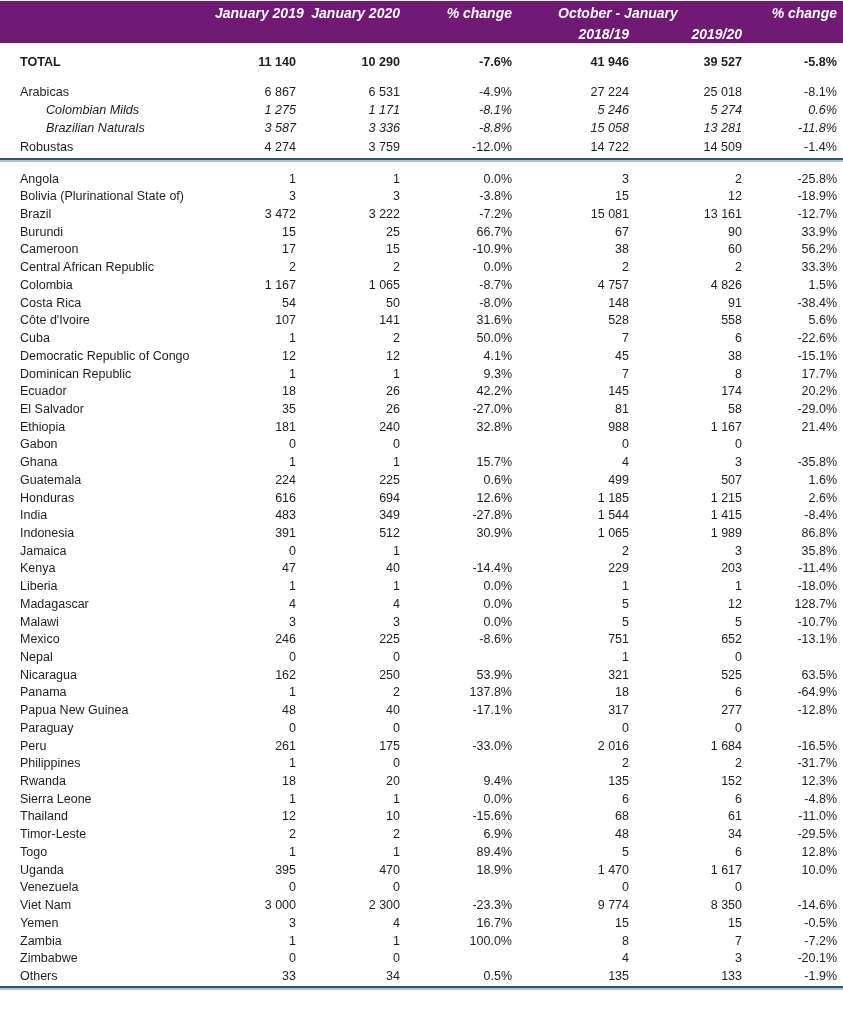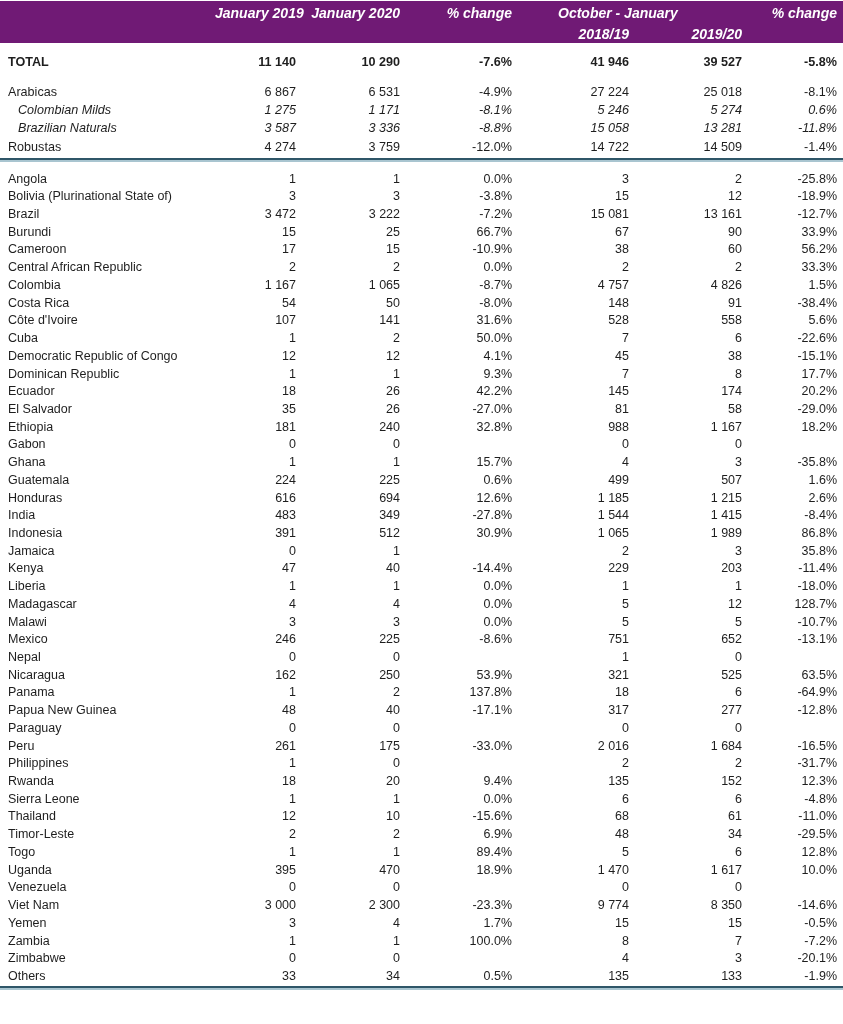--- a/index.html
+++ b/index.html
@@ -25,21 +25,21 @@
     display: grid;
     grid-template-columns: 215px 87px 104px 112px 117px 113px 95px;
     align-items: center;
   }
   .h-span-row {
     display: grid;
     grid-template-columns: 215px 87px 104px 112px 230px 95px;
     align-items: center;
   }
   .cell { box-sizing: border-box; white-space: nowrap; overflow: hidden; }
-  .cell.name { text-align: left; padding-left: 8px; }
+  .cell.name { text-align: left; padding-left: 20px; }
   .cell.num  { text-align: right; padding-right: 6px; font-variant-numeric: tabular-nums; }
 
   
   .thead {
     background: #701a75;
     color: #ffffff;
     font-weight: bold;
     font-size: 14px;
     font-style: italic;
   }
@@ -54,21 +54,21 @@
     margin-top: 10px;
     height: 18px;
     font-weight: bold;
     font-size: 12.6px;
   }
 
   
   .summary-block { margin-top: 12px; }
   .summary-block .grid-row { height: 18.2px; font-size: 12.6px; }
   .summary-block .grid-row.sub { font-style: italic; }
-  .summary-block .grid-row.sub .cell.name { padding-left: 18px; }
+  .summary-block .grid-row.sub .cell.name { padding-left: 18px; margin-left: 28px; }
 
   
   .divider {
     height: 2px;
     background: #A9C5D0;
     border-top: 2px solid #2F5668;
     margin-top: 2px;
   }
   .divider.bottom { margin-top: 1px; }
 
@@ -281,21 +281,21 @@
         <div class="cell num">58</div>
         <div class="cell num">-29.0%</div>
       </div>
       <div class="grid-row">
         <div class="cell name">Ethiopia</div>
         <div class="cell num">181</div>
         <div class="cell num">240</div>
         <div class="cell num">32.8%</div>
         <div class="cell num">988</div>
         <div class="cell num">1 167</div>
-        <div class="cell num">18.2%</div>
+        <div class="cell num">21.4%</div>
       </div>
       <div class="grid-row">
         <div class="cell name">Gabon</div>
         <div class="cell num">0</div>
         <div class="cell num">0</div>
         <div class="cell num"></div>
         <div class="cell num">0</div>
         <div class="cell num">0</div>
         <div class="cell num"></div>
       </div>
@@ -530,21 +530,21 @@
         <div class="cell num">2 300</div>
         <div class="cell num">-23.3%</div>
         <div class="cell num">9 774</div>
         <div class="cell num">8 350</div>
         <div class="cell num">-14.6%</div>
       </div>
       <div class="grid-row">
         <div class="cell name">Yemen</div>
         <div class="cell num">3</div>
         <div class="cell num">4</div>
-        <div class="cell num">1.7%</div>
+        <div class="cell num">16.7%</div>
         <div class="cell num">15</div>
         <div class="cell num">15</div>
         <div class="cell num">-0.5%</div>
       </div>
       <div class="grid-row">
         <div class="cell name">Zambia</div>
         <div class="cell num">1</div>
         <div class="cell num">1</div>
         <div class="cell num">100.0%</div>
         <div class="cell num">8</div>

